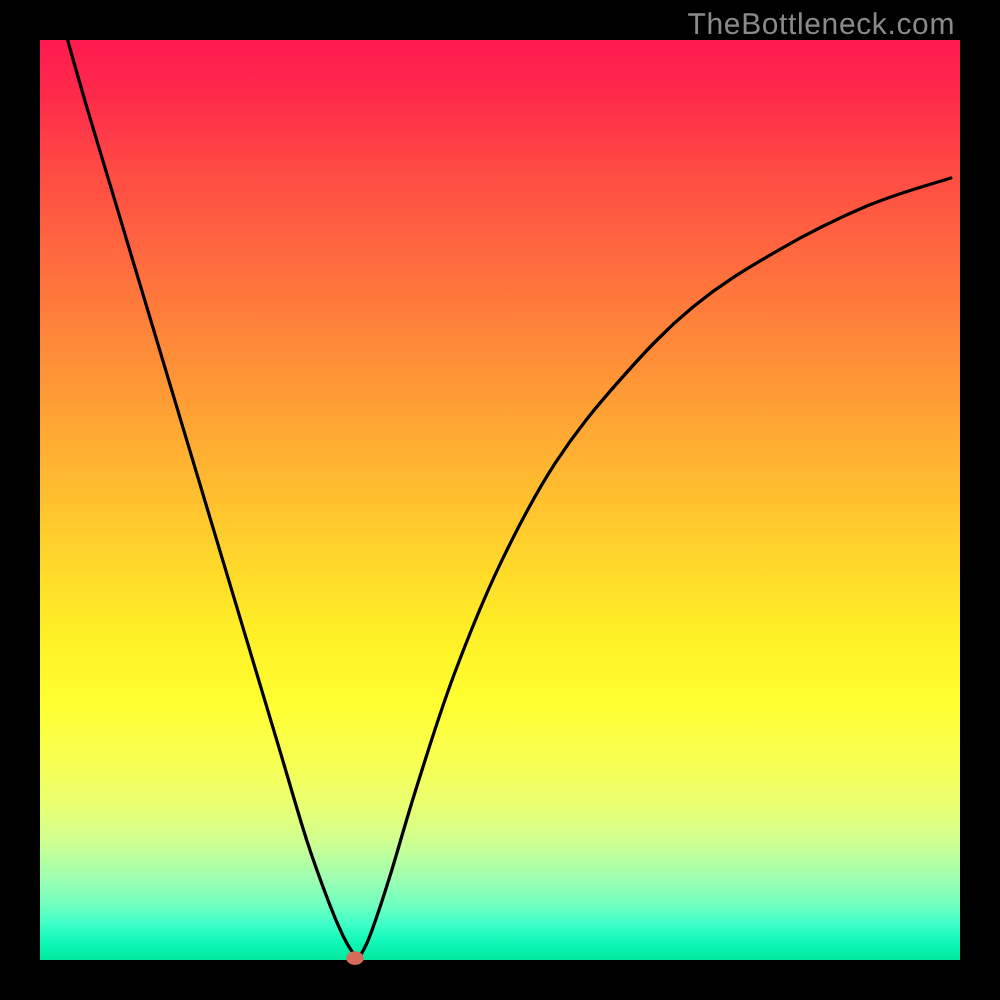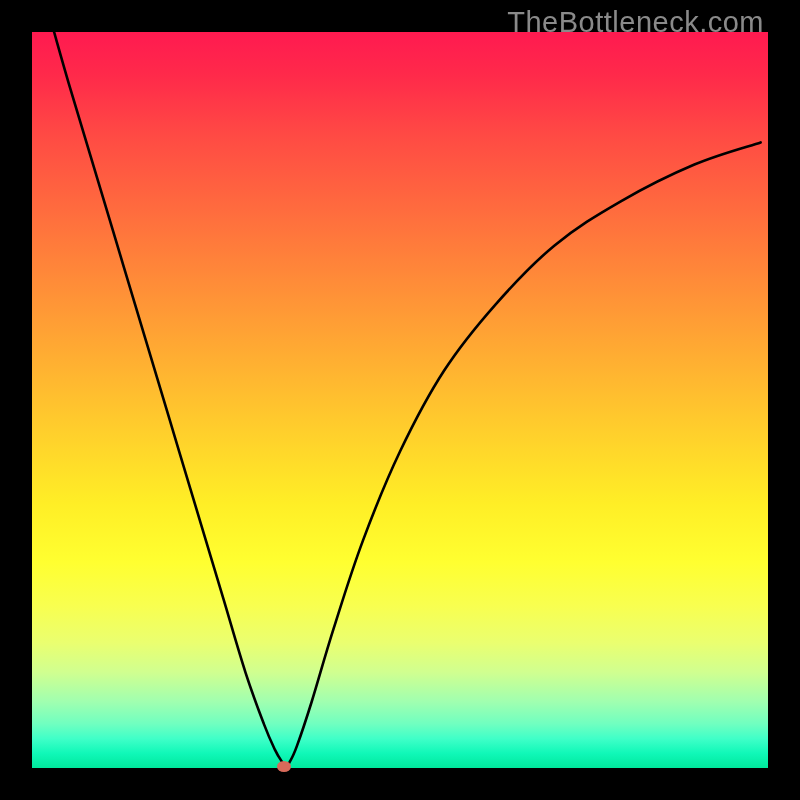--- a/index.html
+++ b/index.html
@@ -33,21 +33,21 @@
       #70ffc0 94%,
       #40ffc8 96%,
       #10f8b8 98%,
       #00e89c 100%);
   }
   .watermark {
     position: absolute;
     top: 6px;
     right: 36px;
     font-family: Arial, Helvetica, sans-serif;
-    font-size: 29px;
+    font-size: 24px;
     color: #8a8a8a;
     letter-spacing: 0.5px;
     user-select: none;
   }
   .curve {
     position: absolute;
     left: 0; top: 0;
     width: 736px;
     height: 736px;
   }

